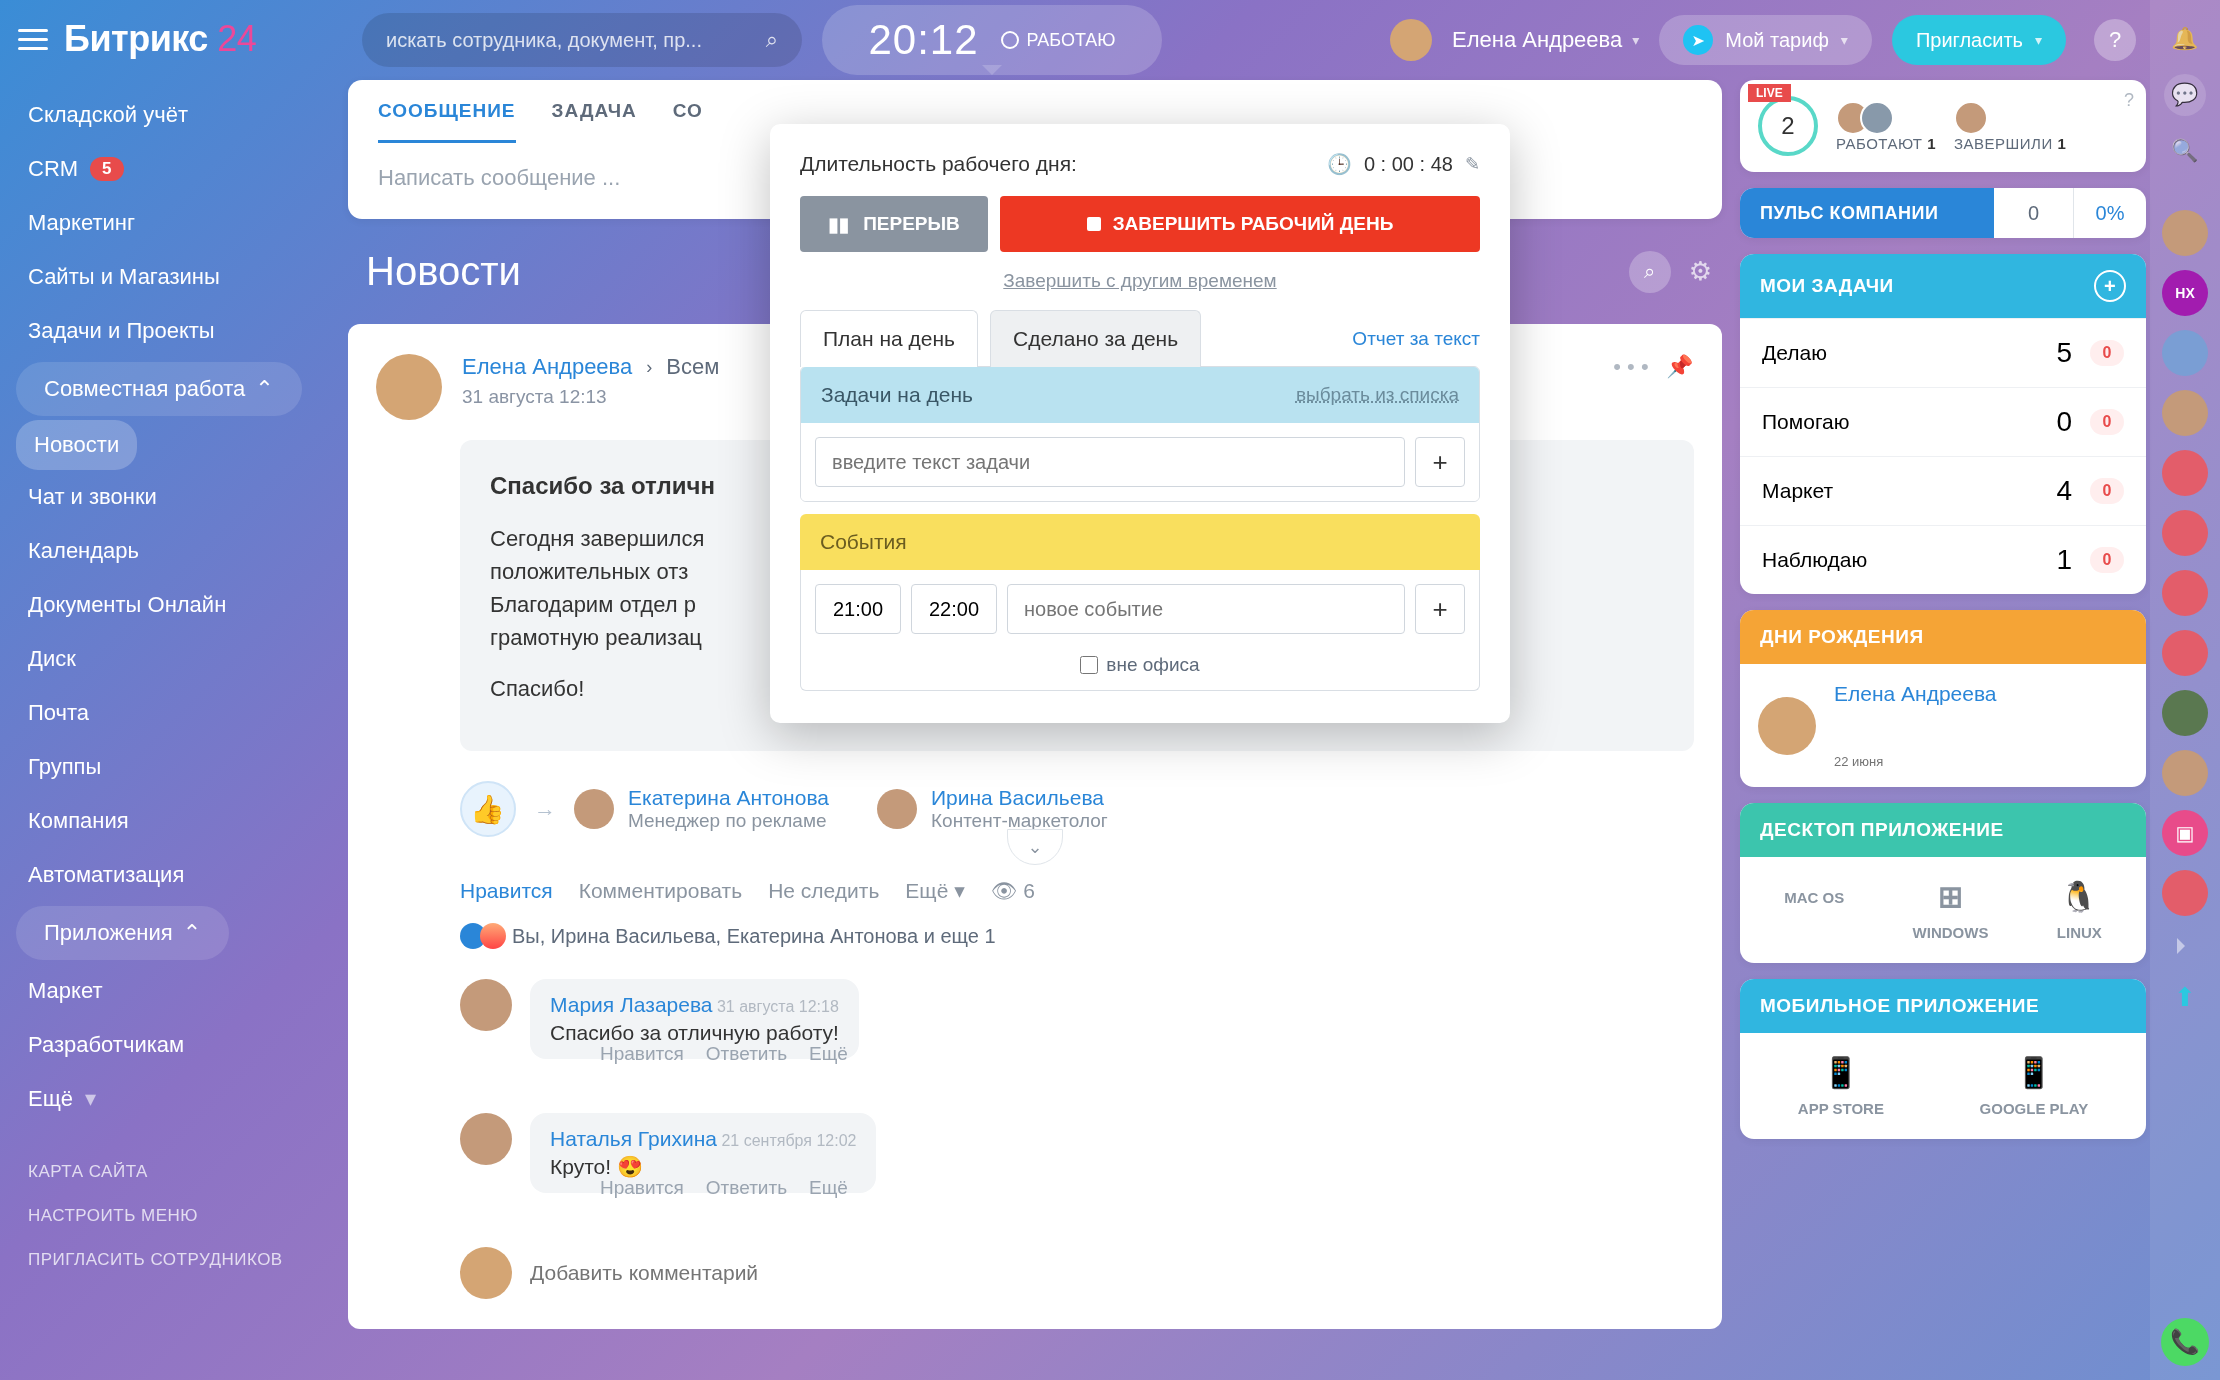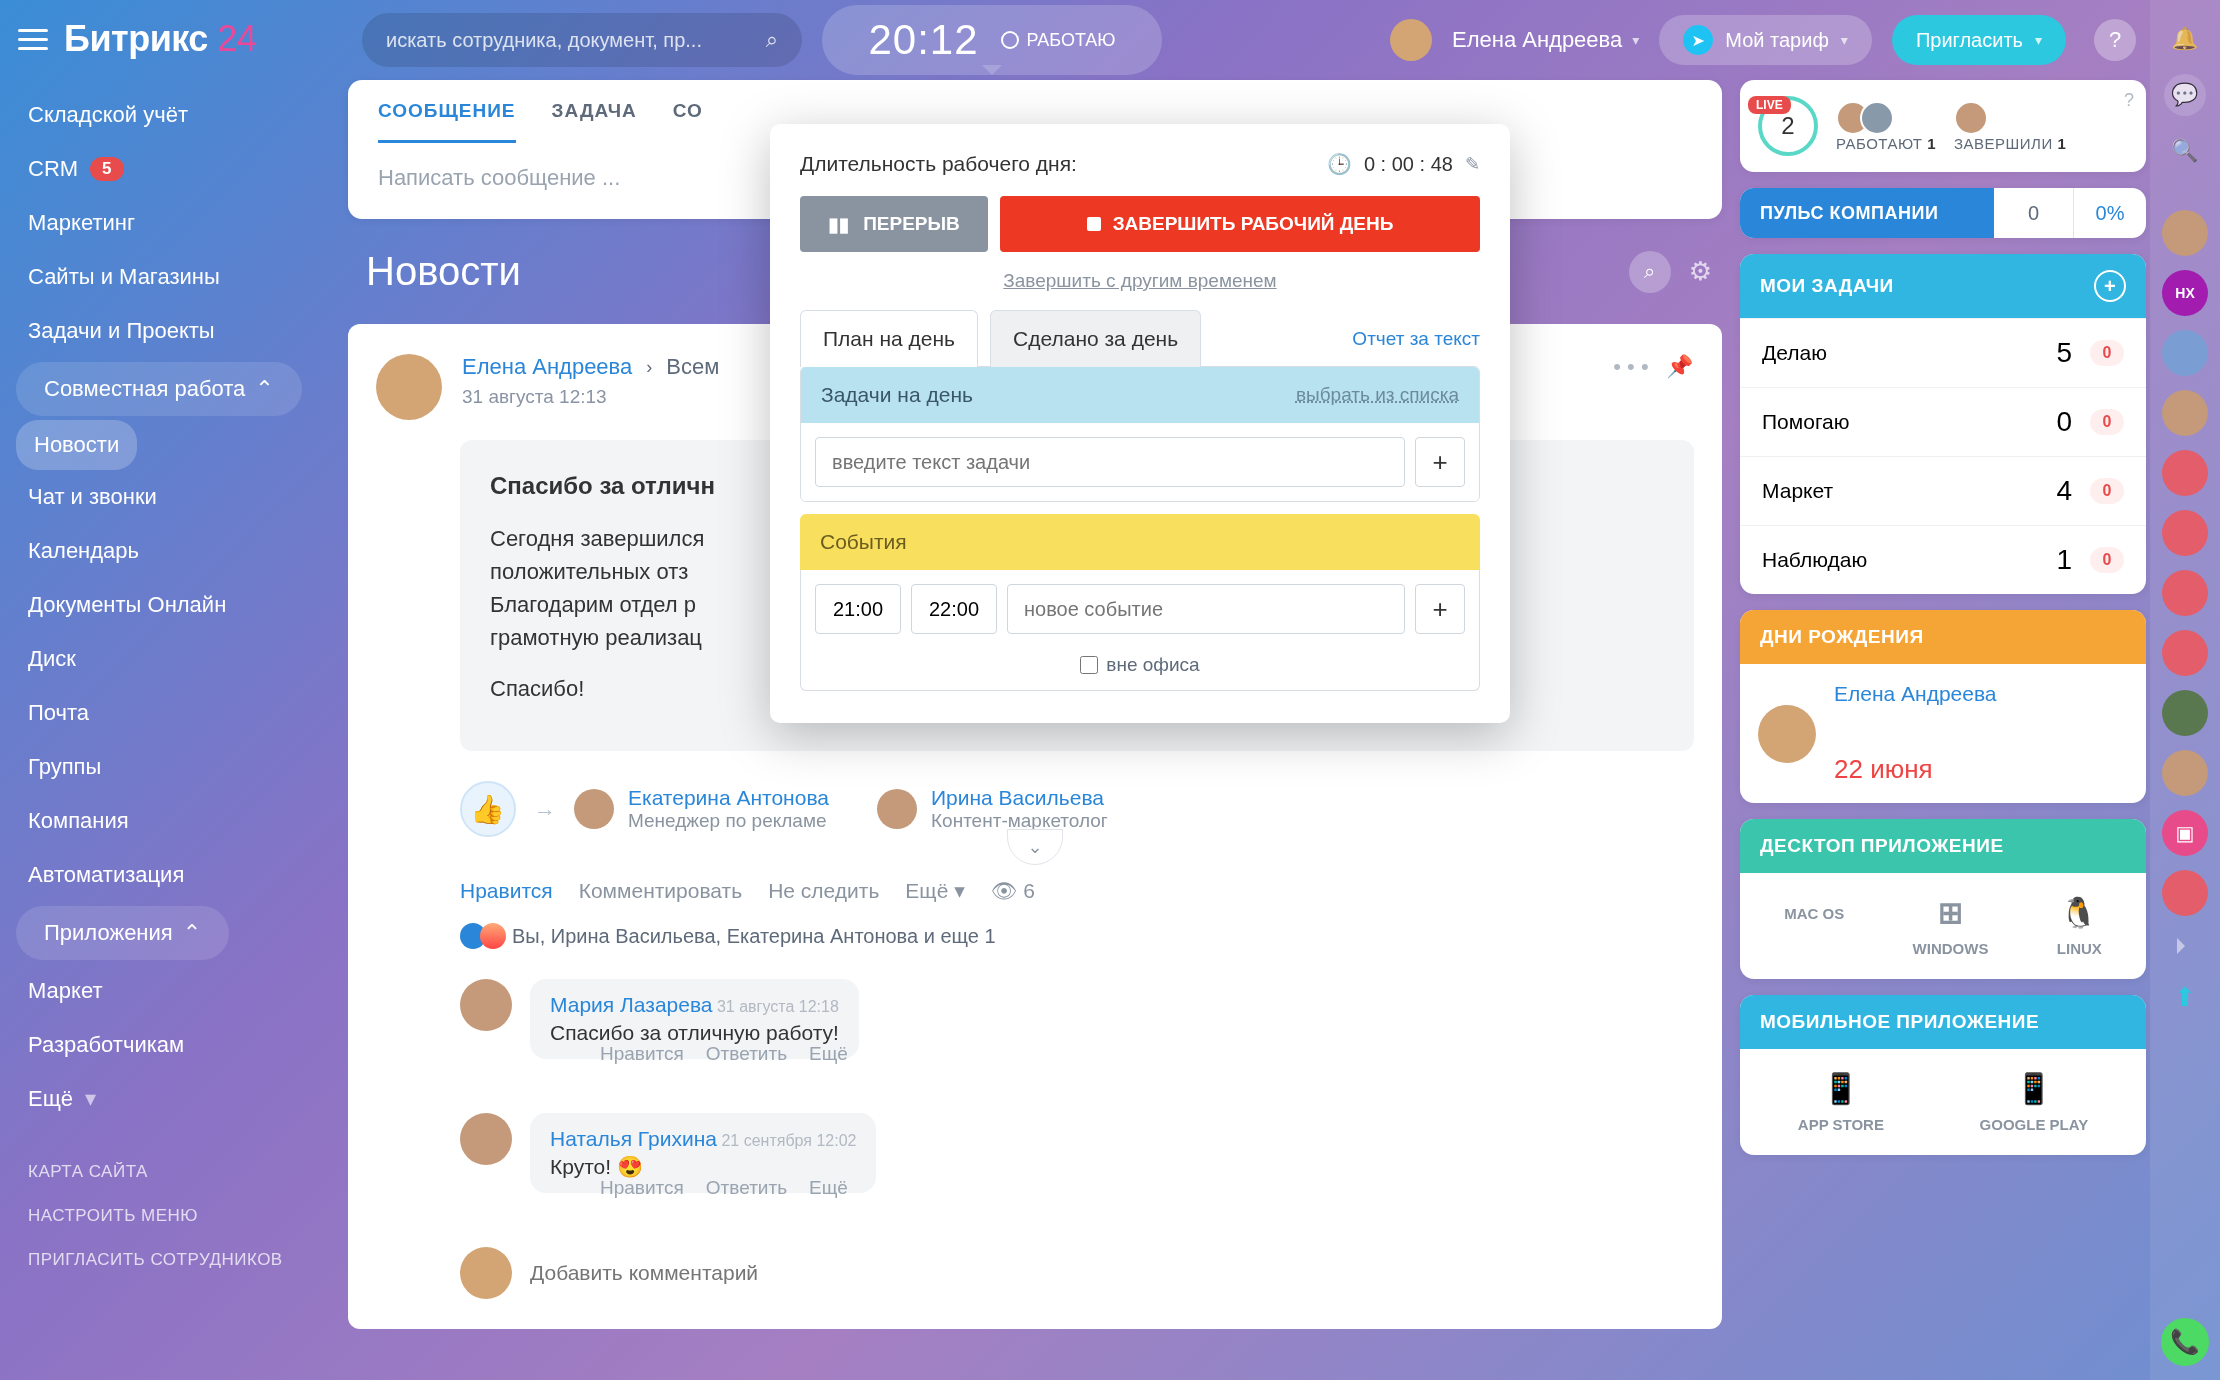--- a/index.html
+++ b/index.html
@@ -111,21 +111,21 @@
 .event-row{background:#fff;padding:14px;display:flex;gap:10px;border:1px solid #d9dee4;border-top:none;border-radius:0 0 6px 6px;flex-wrap:wrap;}
 .time-input{width:86px;height:50px;border:1px solid #d0d6dd;border-radius:4px;padding:0 12px;font-size:20px;text-align:center;}
 .event-input{flex:1;height:50px;border:1px solid #d0d6dd;border-radius:4px;padding:0 16px;font-size:20px;}
 .oo-row{width:100%;display:flex;justify-content:center;align-items:center;gap:8px;font-size:19px;color:#5e6a7a;padding-top:10px;}
 .oo-row input{width:18px;height:18px;}
 
 
 .widgets { width: 410px; display: flex; flex-direction: column; gap: 16px; padding-right: 4px; }
 .card { background: #fff; border-radius: 14px; overflow: hidden; box-shadow: 0 2px 8px rgba(0,0,0,0.06); }
 .live-card { padding: 16px 18px; display:flex; align-items:center; gap:18px; position:relative;}
-.live-badge{position:absolute;top:16px;left:8px;background:#e84b4b;color:#fff;font-size:12px;font-weight:700;padding:2px 8px;border-radius:8px;text-align:right;}
+.live-badge{position:absolute;top:4px;left:8px;background:#e84b4b;color:#fff;font-size:12px;font-weight:700;padding:2px 8px;border-radius:0;text-align:right;}
 .live-ring{width:60px;height:60px;border:4px solid #59d8c8;border-radius:50%;display:flex;align-items:center;justify-content:center;font-size:24px;font-weight:300;color:#333;}
 .live-stat{font-size:15px;color:#5e6a7a;letter-spacing:0.5px;}
 .live-stat strong{color:#333;}
 .live-avs{display:flex;}
 .live-avs .a{width:34px;height:34px;border-radius:50%;background:#c49a7a;margin-right:-10px;border:2px solid #fff;}
 .pulse-card{display:flex;align-items:flex-end;height:50px;}
 .pulse-card .lbl{flex:1;background:#2a86d8;color:#fff;font-size:18px;font-weight:600;padding:0 20px;height:100%;display:flex;align-items:center;letter-spacing:0.5px;}
 .pulse-card .v1{width:80px;text-align:center;font-size:20px;color:#5e6a7a;border-right:1px solid #e0e5ea;height:100%;display:flex;align-items:center;justify-content:center;}
 .pulse-card .v2{width:72px;text-align:center;font-size:20px;color:#2a86d8;height:100%;display:flex;align-items:center;justify-content:center;}
 .wcard-head{padding:16px 20px;font-size:19px;font-weight:600;color:#fff;letter-spacing:0.5px;display:flex;justify-content:space-between;align-items:center;}
@@ -133,21 +133,21 @@
 .h-orange{background:#f5a436;}
 .h-teal{background:#3cc5ad;}
 .h-lblue{background:#30b6e0;}
 .add-circ{width:32px;height:32px;border:2px solid #fff;border-radius:50%;display:flex;align-items:center;justify-content:center;font-size:20px;}
 .task-row{display:flex;align-items:center;justify-content:space-between;padding:18px 22px;font-size:21px;border-top:1px solid #eef0f3;}
 .task-row .cnt{font-size:28px;font-weight:300;margin-left:auto;margin-right:18px;}
 .bpill{min-width:34px;height:26px;border-radius:14px;background:#fee;color:#e84b4b;font-size:16px;font-weight:600;display:flex;align-items:center;justify-content:center;padding:0 10px;}
 .bday-body{padding:18px;display:flex;align-items:center;gap:18px;}
 .bday-body .av{width:58px;height:58px;border-radius:50%;background:#d4a574;}
 .bday-body .nm{color:#2a86d8;font-size:21px;}
-.bday-body .dt{color:#ef4444;font-size:26px;margin-top:48px;}
+.bday-body .dt{color:#737373;font-size:13px;margin-top:48px;}
 .plat-row{display:flex;justify-content:space-around;padding:22px 10px;}
 .plat{display:flex;flex-direction:column;align-items:center;gap:10px;color:#8a94a0;font-size:15px;font-weight:600;cursor:pointer;}
 .plat .ico{font-size:30px;color:#8a94a0;}
 
 
 .chatbar { width: 70px; background: rgba(255,255,255,0.08); display: flex; flex-direction: column; align-items: center; gap: 14px; padding-top: 18px; flex-shrink:0;}
 .chatbar .cicon{width:42px;height:42px;border-radius:50%;display:flex;align-items:center;justify-content:center;color:rgba(255,255,255,0.7);font-size:22px;cursor:pointer;}
 .chatbar .cicon.bg{background:rgba(255,255,255,0.15);}
 .chatbar .cav{width:46px;height:46px;border-radius:50%;background:#c49a7a;cursor:pointer;}
 .chatbar .cav.purple{background:#a21caf;color:#fff;font-size:14px;font-weight:600;display:flex;align-items:center;justify-content:center;text-align:right;}

